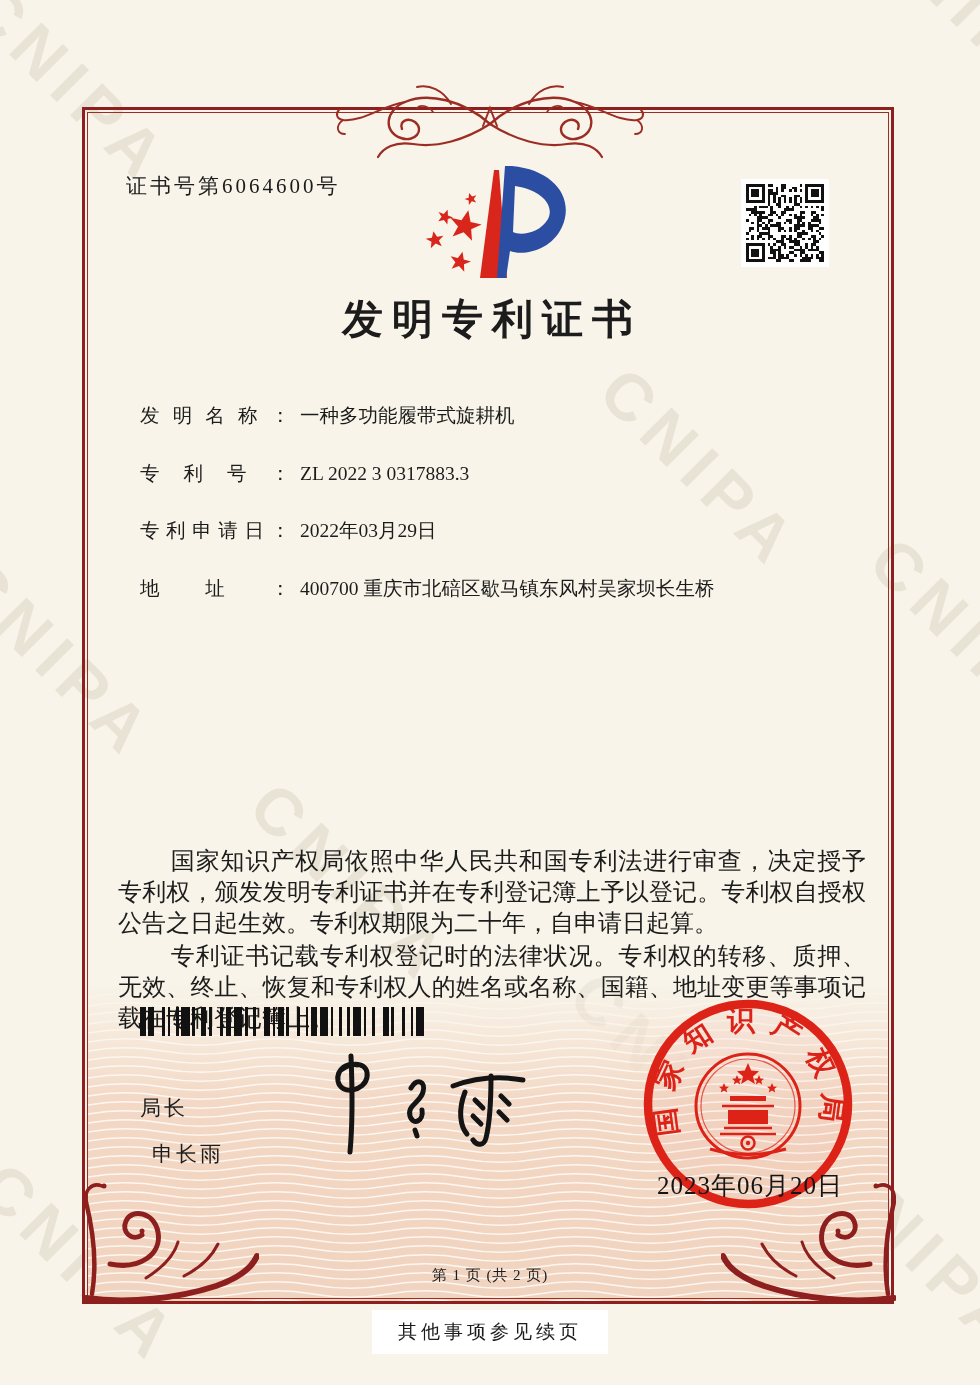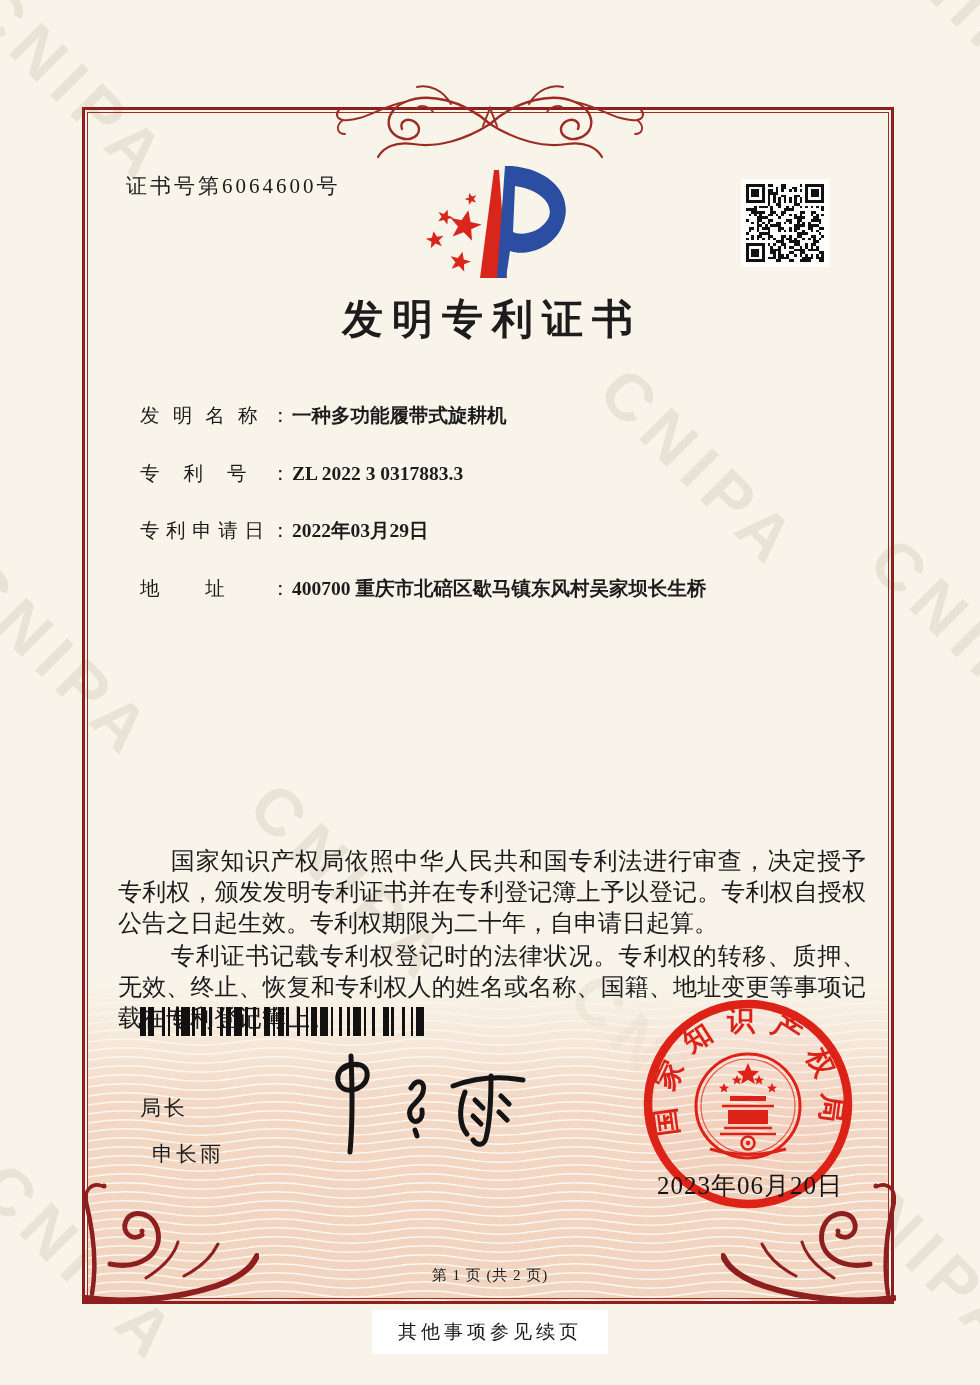--- a/index.html
+++ b/index.html
@@ -40,21 +40,21 @@
   .title{
     position:absolute;left:4px;right:0;top:292px;text-align:center;
     font-size:41px;font-weight:bold;letter-spacing:9px;
   }
   .fields{position:absolute;left:140px;top:406px;width:740px;font-size:19.5px;}
   .frow{margin-bottom:37.5px;line-height:20px;position:relative;white-space:nowrap;}
   .flabel{
     display:inline-block;width:150px;text-align:justify;text-align-last:justify;
     text-justify:inter-character;vertical-align:top;
   }
-  .fvalue{margin-left:2px;font-weight:bold;}
+  .fvalue{margin-left:10px;}
   .pair2{position:absolute;left:351px;top:0;}
   .tight-label{display:inline-block;vertical-align:top;}
   .paras{position:absolute;left:118px;top:846px;width:748px;font-size:24px;line-height:31px;text-align:justify;}
   .paras p{margin:0 0 2px 0;text-indent:2.2em;}
   .barcode{position:absolute;left:140px;top:1007px;line-height:0;}
   .signer-title{position:absolute;left:140px;top:1094px;font-family:"Liberation Sans","DejaVu Sans",sans-serif;font-size:21px;letter-spacing:3px;}
   .signer-name{position:absolute;left:140px;top:1140px;font-family:"Liberation Sans","DejaVu Sans",sans-serif;font-size:21px;letter-spacing:3px;margin-left:12px;}
   .sig{position:absolute;left:295px;top:1050px;}
   .seal{position:absolute;left:634px;top:990px;}
   .page-info{position:absolute;left:0;right:0;top:1266px;text-align:center;font-size:15px;letter-spacing:1px;}

